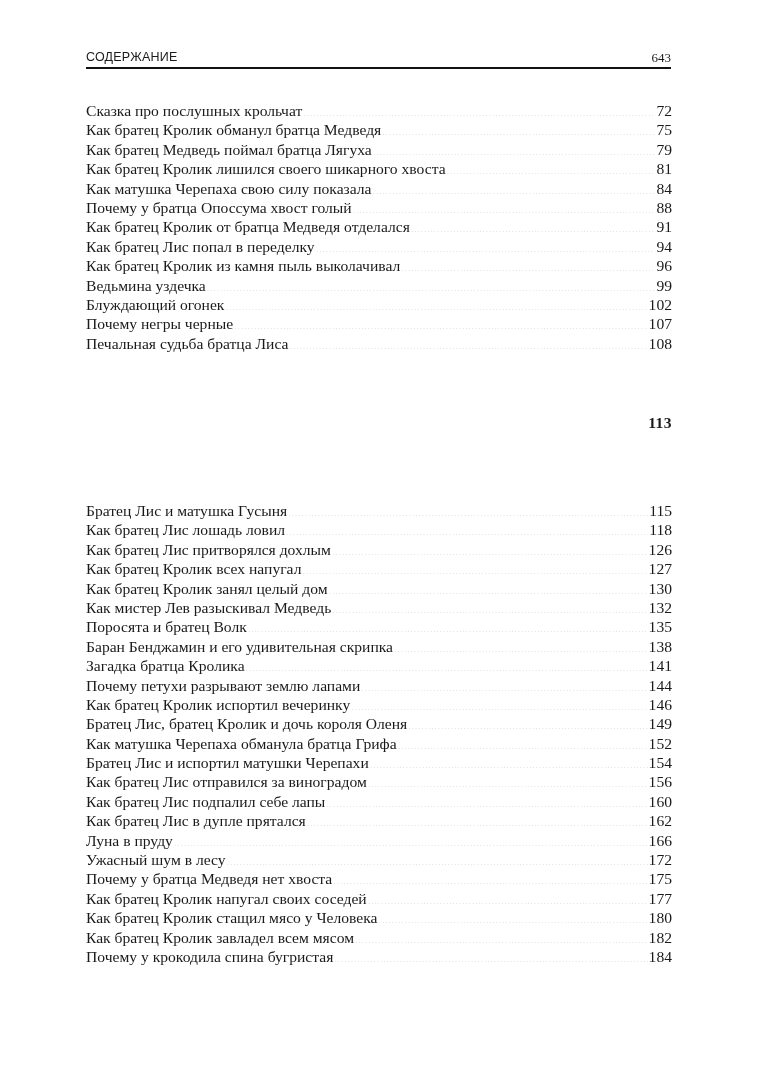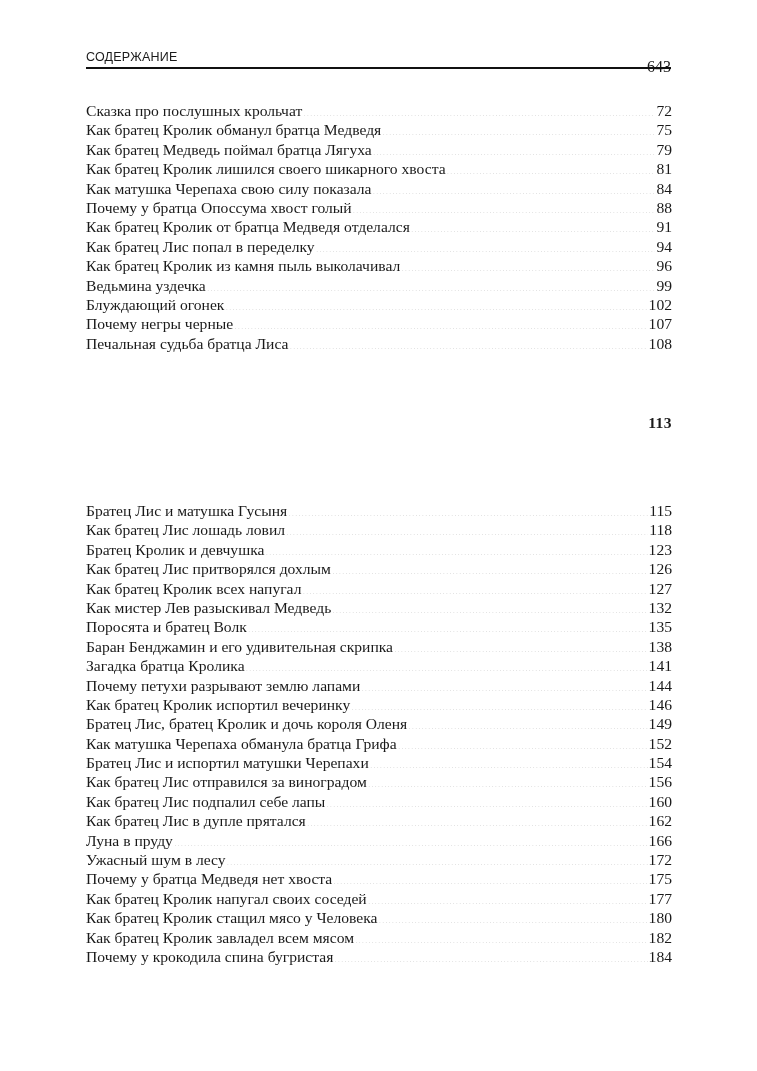--- a/index.html
+++ b/index.html
@@ -1,19 +1,19 @@
 <!DOCTYPE html>
 <html><head>
   <meta charset="utf-8">
   <style>
     html, body { margin: 0; padding: 0; background: #ffffff; }
     body { width: 757px; height: 1071px; position: relative; overflow: hidden; color: #1a1a1a; }
     .header { position: absolute; left: 86px; top: 50px; width: 585px; height: 18px; font-family: "Liberation Sans", sans-serif; font-size: 12.5px; }
     .header .title { position: absolute; left: 0; right: 0; text-align: left; letter-spacing: 0.2px; }
-    .header .pno { position: absolute; right: 0; top: 8px; font-family: "Liberation Serif", serif; font-size: 16px; }
+    .header .pno { position: absolute; right: 0; top: 0; font-family: "Liberation Serif", serif; font-size: 13px; }
     .rule { position: absolute; left: 86px; top: 67px; width: 585px; height: 0; border-top: 2px solid #111; }
     .toc { position: absolute; left: 86px; width: 586px; font-family: "Liberation Serif", serif; font-size: 15.6px; }
     .entry { display: flex; align-items: baseline; height: 19.4px; line-height: 19.4px; white-space: nowrap; }
     .entry .t { flex: 0 0 auto; }
     .entry .dots { flex: 1 1 auto; overflow: hidden; margin: 0 1px; position: relative; }
     .entry .dots::after { content: "................................................................................................................................................................................................................................"; position: absolute; left: 0; font-size: 11px; letter-spacing: 0.5px; }
     .entry .dots { height: 12px; }
     .entry .p { flex: 0 0 auto; }
     #sec1 { top: 101px; }
     #sec-head { top: 412px; }
@@ -113,35 +113,35 @@
       <span class="t">Братец Лис и матушка Гусыня</span>
       <span class="dots"></span>
       <span class="p">115</span>
     </div>
     <div class="entry">
       <span class="t">Как братец Лис лошадь ловил</span>
       <span class="dots"></span>
       <span class="p">118</span>
     </div>
     <div class="entry">
-      <span class="t">Братец Кролик и девчушка</span>
-      <span class="dots"></span>
-      <span class="p">123</span>
-    </div>
-    <div class="entry">
       <span class="t">Как братец Лис притворялся дохлым</span>
       <span class="dots"></span>
       <span class="p">126</span>
     </div>
     <div class="entry">
       <span class="t">Как братец Кролик всех напугал</span>
       <span class="dots"></span>
       <span class="p">127</span>
     </div>
     <div class="entry">
+      <span class="t">Как братец Кролик занял целый дом</span>
+      <span class="dots"></span>
+      <span class="p">130</span>
+    </div>
+    <div class="entry">
       <span class="t">Как мистер Лев разыскивал Медведь</span>
       <span class="dots"></span>
       <span class="p">132</span>
     </div>
     <div class="entry">
       <span class="t">Поросята и братец Волк</span>
       <span class="dots"></span>
       <span class="p">135</span>
     </div>
     <div class="entry">

